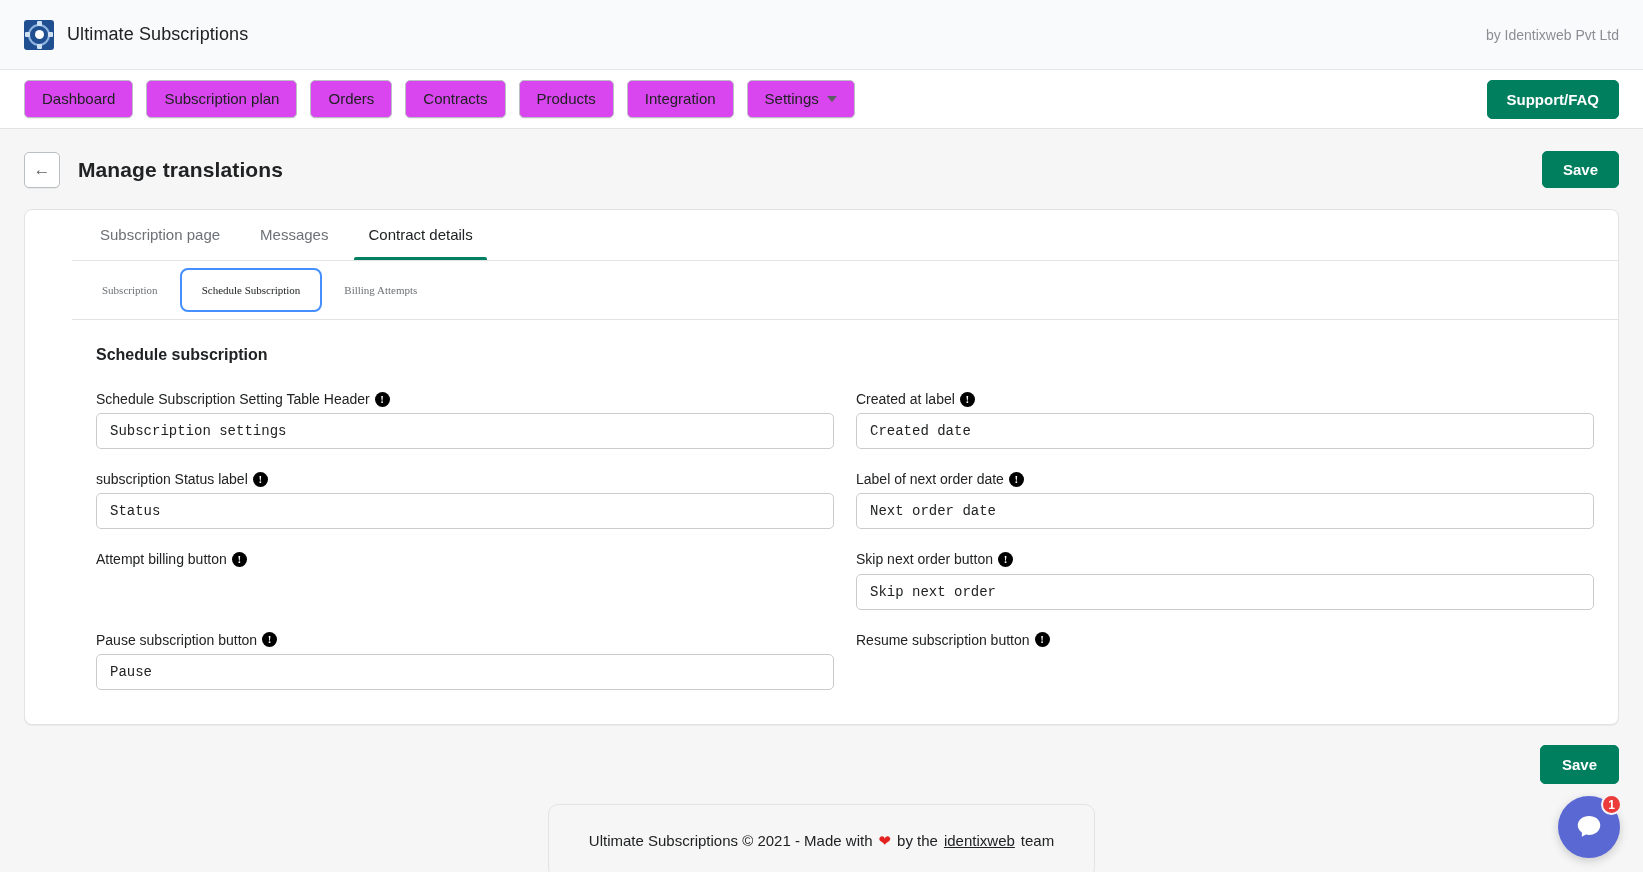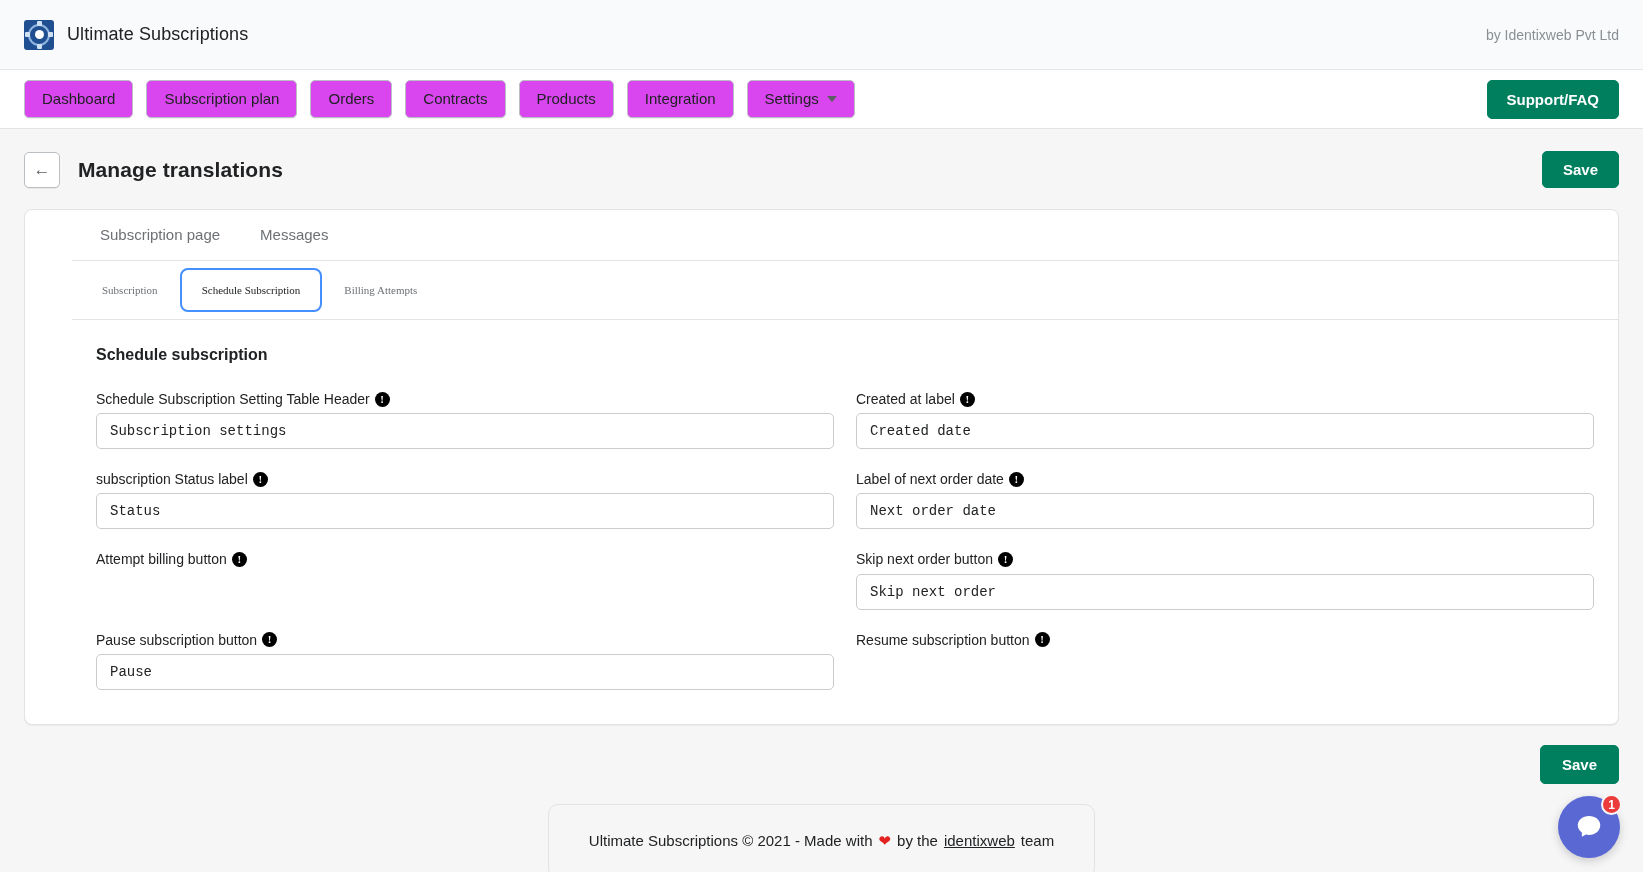--- a/index.html
+++ b/index.html
@@ -378,20 +378,21 @@
   <button class="back-btn">←</button>
   <span class="page-title">Manage translations</span>
   <button class="save-top">Save</button>
 </div>
 
 <div class="card">
 
   <div class="tabs-row">
     <button class="tab">Subscription page</button>
     <button class="tab">Messages</button>
+    <button class="tab active">Contract details</button>
   </div>
 
   <div class="subtabs-row">
     <button class="subtab">Subscription</button>
     <button class="subtab focused">Schedule Subscription</button>
     <button class="subtab">Billing Attempts</button>
   </div>
 
   <div class="card-body">
     <div class="section-title">Schedule subscription</div>

